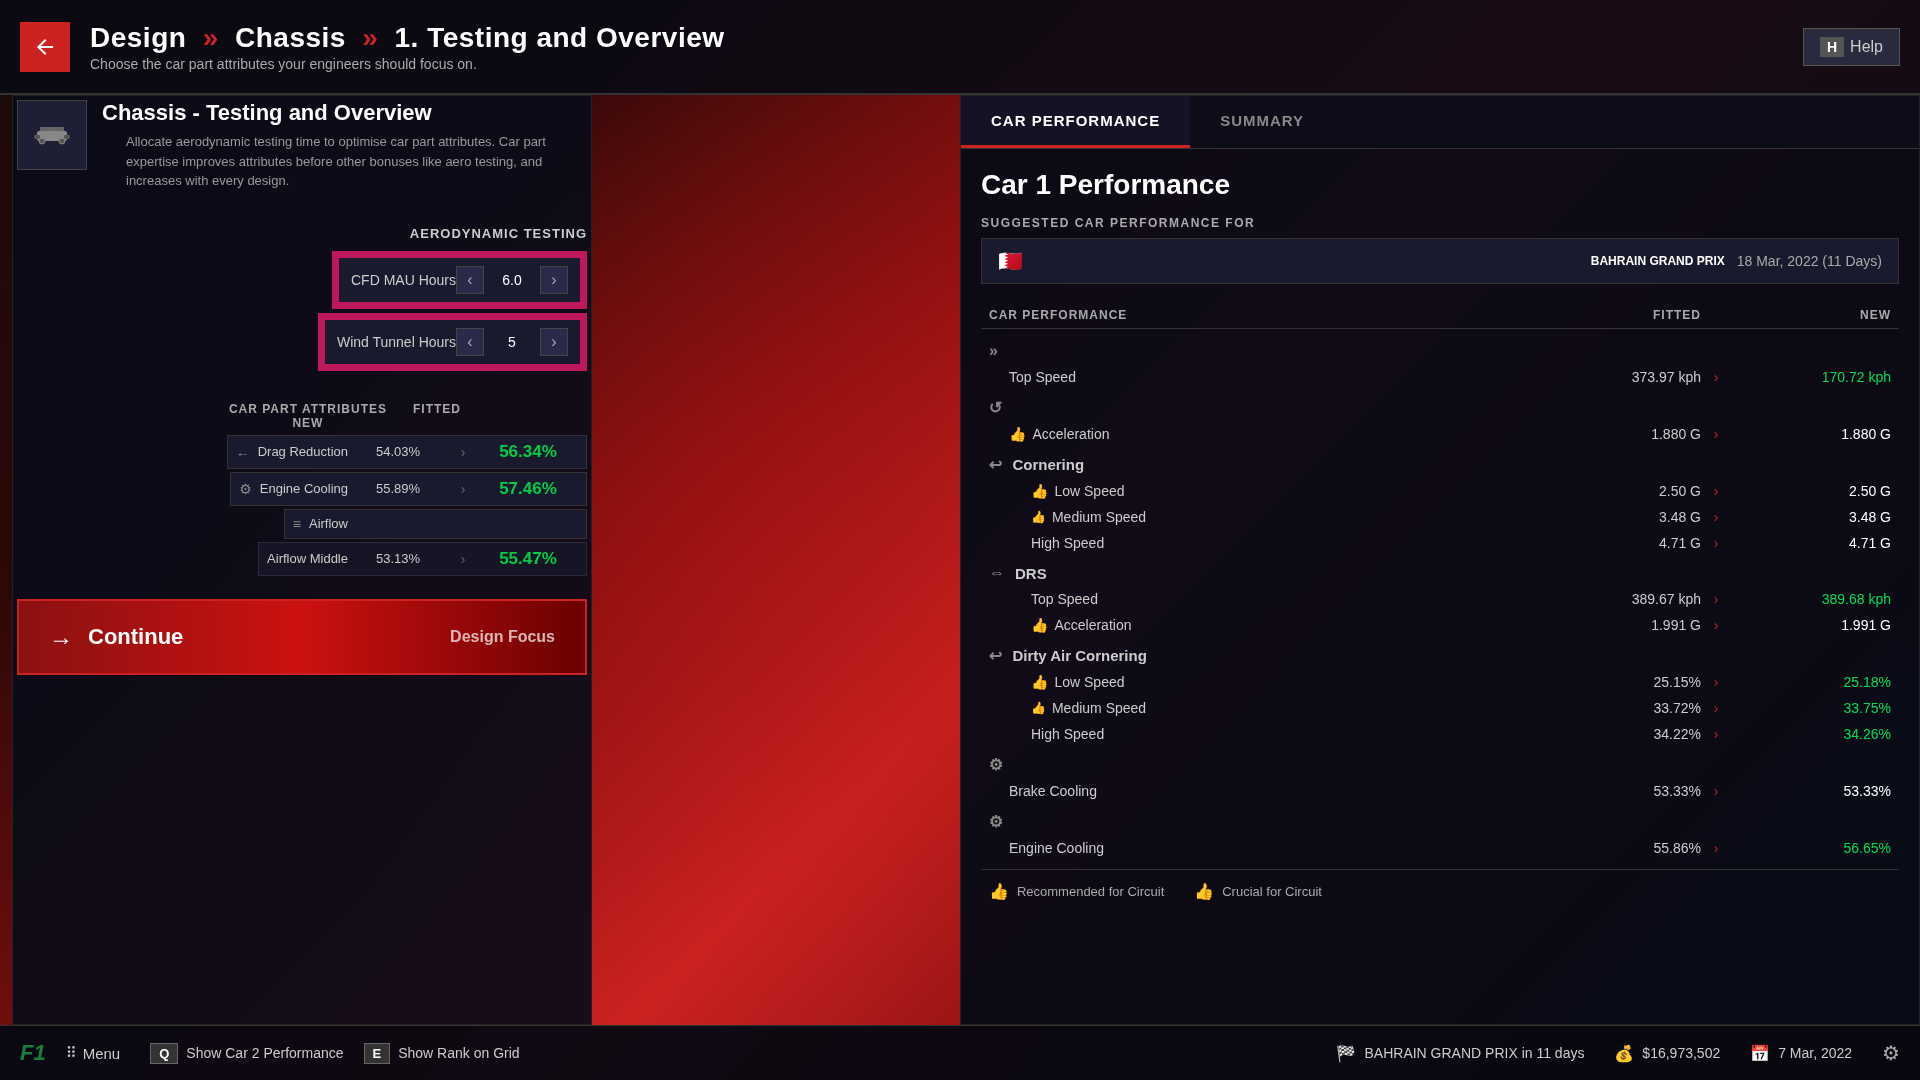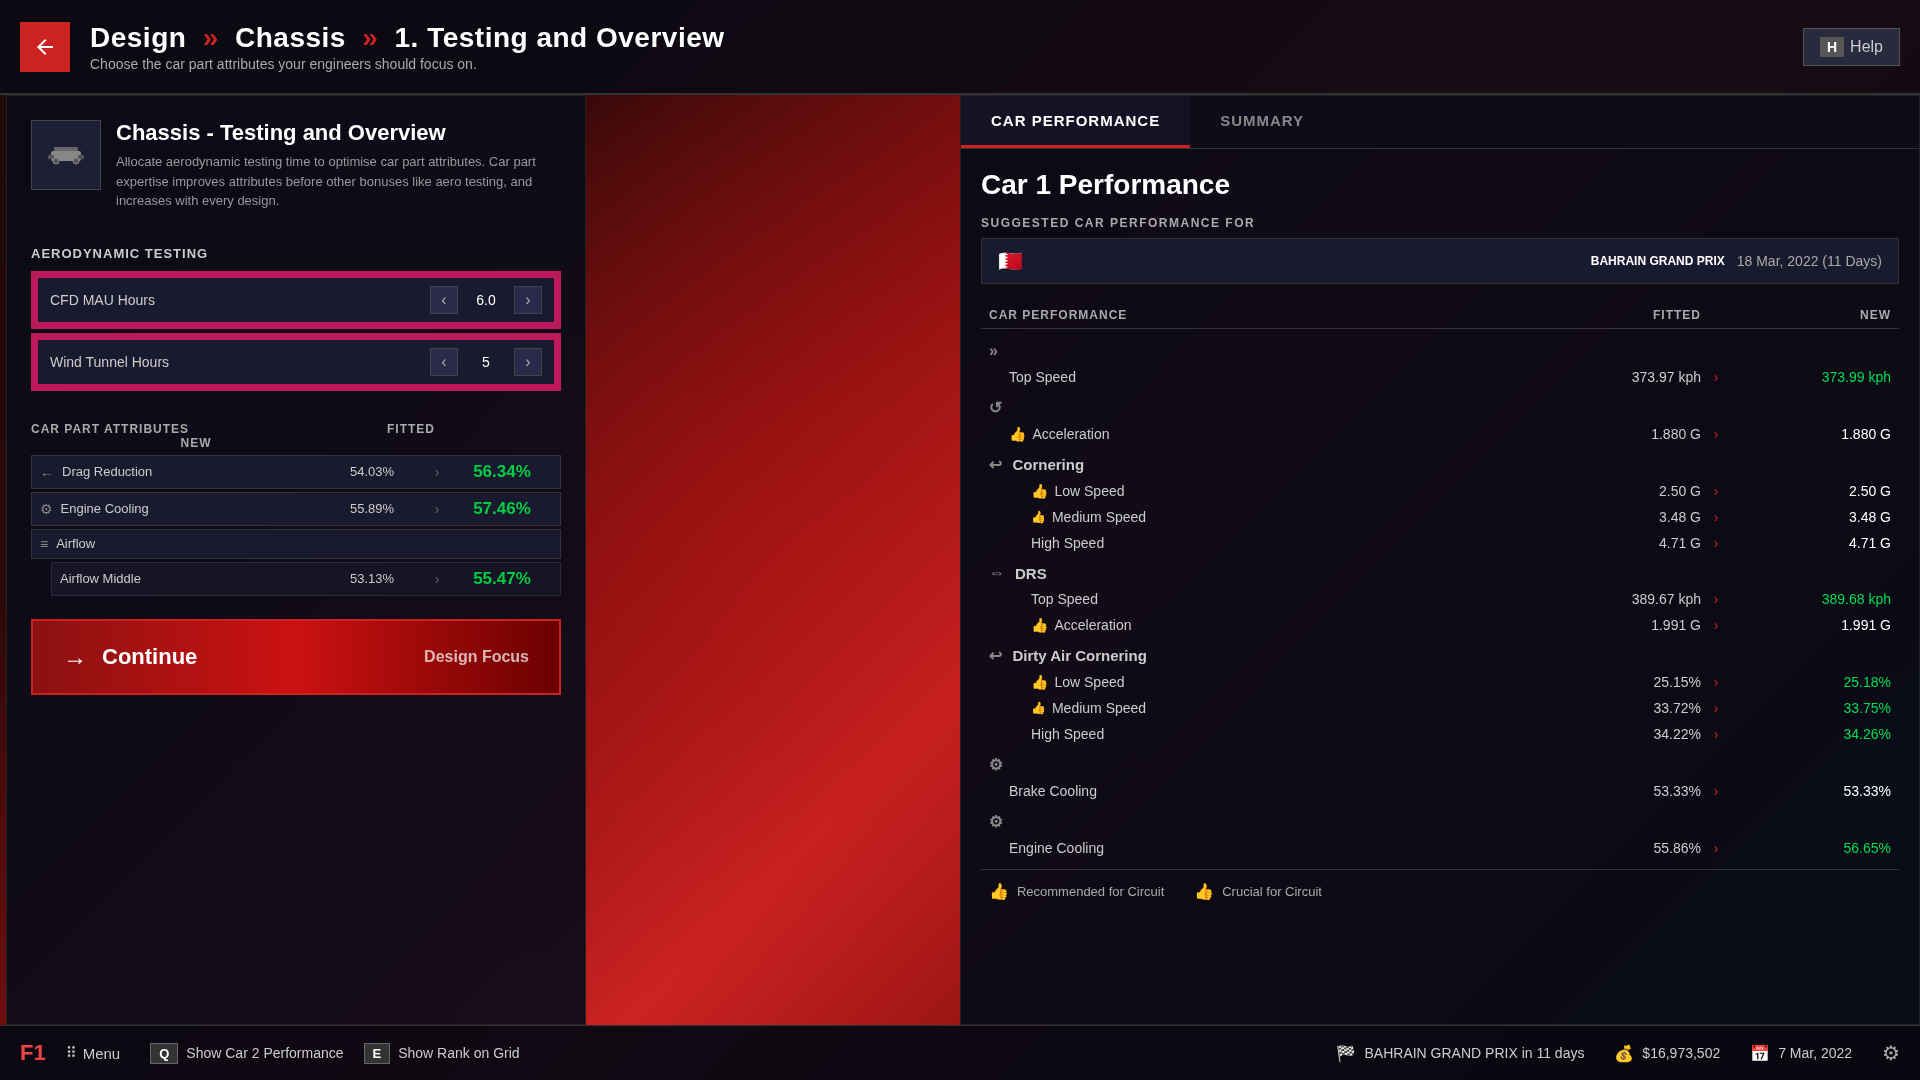--- a/index.html
+++ b/index.html
@@ -90,23 +90,24 @@
       height: 55px;
       background: rgba(8,8,18,0.97);
       border-top: 1px solid #333;
       display: flex;
       align-items: center;
       padding: 0 20px;
       z-index: 10;
       gap: 0;
     }
     .status-f1-logo {
-      color: #ef4444;
+      color: #15803d;
       font-size: 22px;
       font-weight: 900;
+      font-style: italic;
       margin-right: 20px;
     }
     .status-menu-btn {
       color: #ccc;
       font-size: 15px;
       cursor: pointer;
       display: flex; align-items: center; gap: 6px;
       margin-right: 30px;
     }
     .status-shortcuts {
@@ -136,29 +137,30 @@
     }
     .status-icon { color: #aaa; font-size: 16px; }
     .settings-btn {
       background: none; border: none; color: #aaa; font-size: 20px; cursor: pointer;
     }
 
     
     .left-panel {
       position: absolute;
       top: 95px;
-      left: 6px;
+      left: 12px;
       width: 580px;
       bottom: 55px;
       background: rgba(10,12,25,0.93);
       border: 1px solid #222;
       z-index: 5;
       display: flex;
       flex-direction: column;
-      padding: 24px;
+      padding: 4px;
+      align-items: flex-end;
     }
 
     .chassis-header {
       display: flex; align-items: flex-start; gap: 15px;
       margin-bottom: 20px;
     }
     .chassis-icon {
       width: 70px; height: 70px;
       background: #1e1e35;
       border: 1px solid #444;
@@ -169,20 +171,21 @@
     .chassis-text h2 {
       color: white;
       font-size: 22px;
       font-weight: bold;
       margin-bottom: 6px;
     }
     .chassis-text p {
       color: #999;
       font-size: 13px;
       line-height: 1.5;
+      margin-left: 24px;
     }
 
     .section-label {
       color: #ccc;
       font-size: 13px;
       font-weight: bold;
       letter-spacing: 1px;
       margin-bottom: 10px;
       margin-top: 15px;
     }
@@ -515,21 +518,21 @@
       <span class="perf-col-label" style="text-align:right">NEW</span>
     </div>
 
     <div class="perf-section-title">
       <span class="perf-section-icon">»</span>
     </div>
     <div class="perf-row">
       <span class="perf-name">Top Speed</span>
       <span class="perf-fitted">373.97 kph</span>
       <span class="perf-arrow">›</span>
-      <span class="perf-new improved">373.99 kph</span>
+      <span class="perf-new improved">170.72 kph</span>
     </div>
 
     <div class="perf-section-title">
       <span class="perf-section-icon">↺</span>
     </div>
     <div class="perf-row">
       <span class="perf-name">
         <span class="thumb-icon">👍</span>
         Acceleration
       </span>

